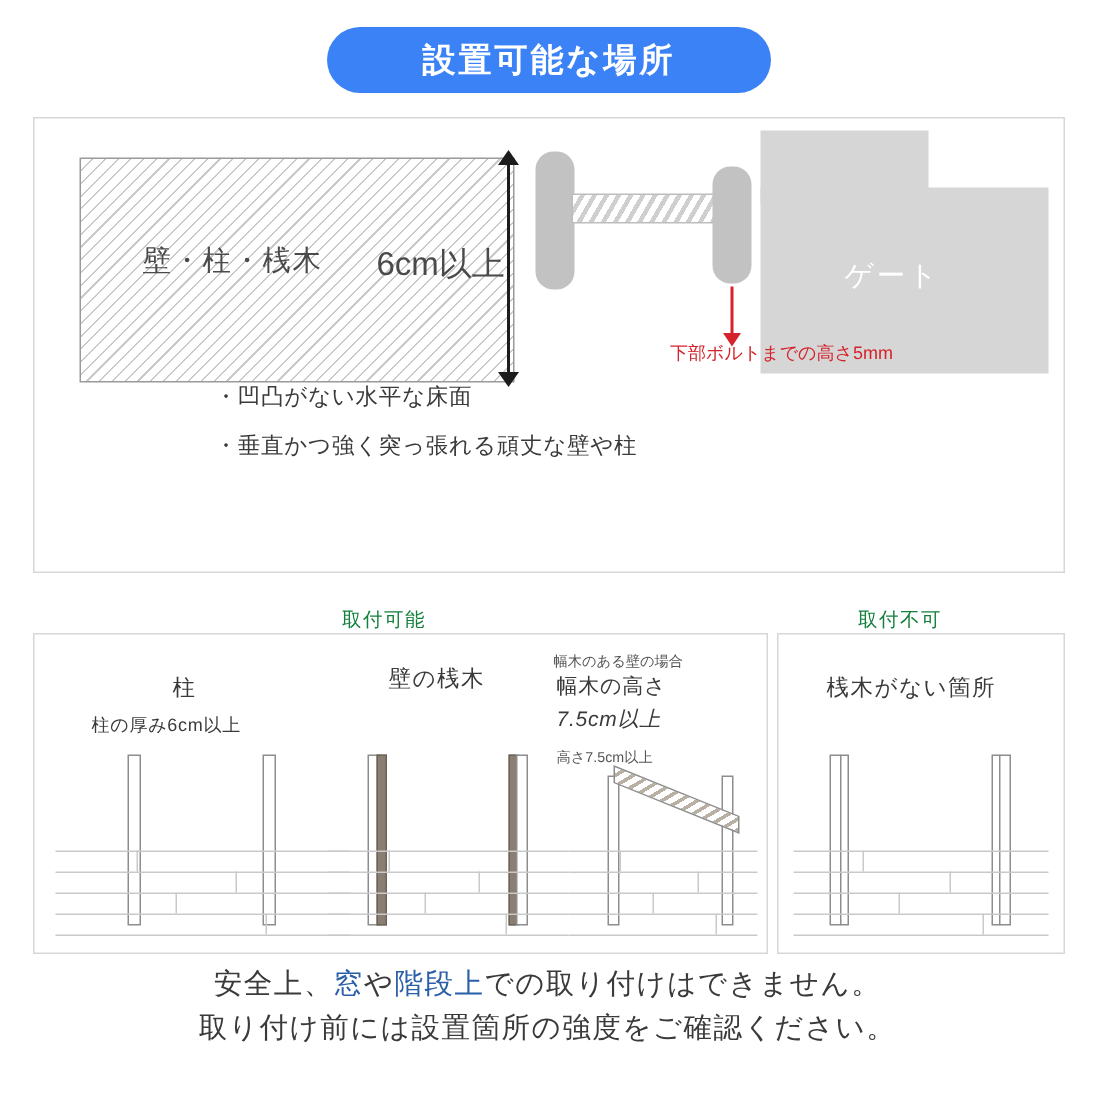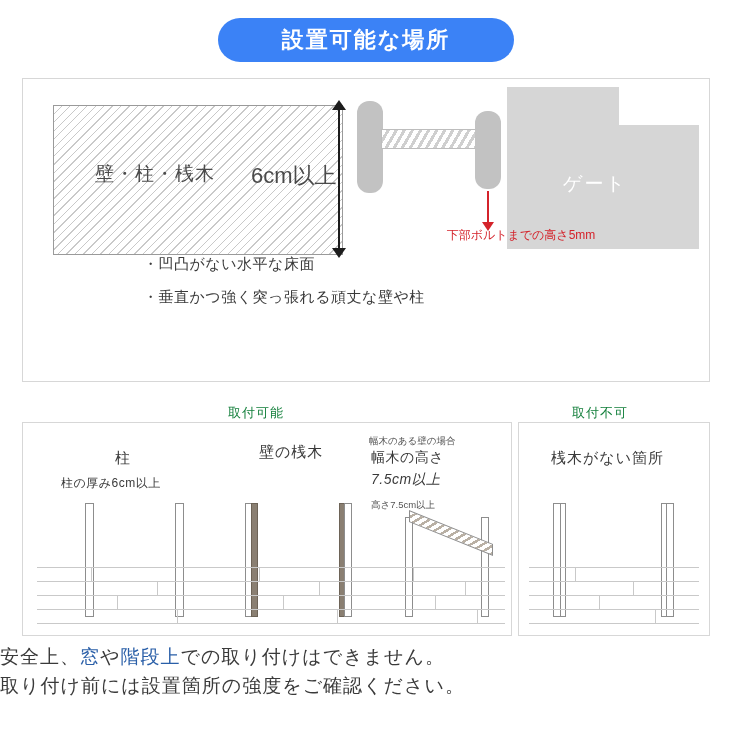--- a/index.html
+++ b/index.html
@@ -133,21 +133,21 @@
     position:absolute;
     background:
       repeating-linear-gradient(135deg,
         #ffffff 0px,#ffffff 3px,
         #b9b0a4 3px,#b9b0a4 5px);
     border:1px solid #8d8d8d;
   }
 
   
   .footer{
-    position:absolute;left:0;top:642px;width:730px;text-align:left;
+    position:absolute;left:0;top:642px;width:730px;text-align:center;
   }
   .footer div{font-size:19px;color:#3a3a3a;line-height:1.55;letter-spacing:1px;}
   .footer .hl{color:#2a5fa8;}
 </style>
 </head>
 <body>
 
 <div class="page">
 
   <div class="title-pill">

